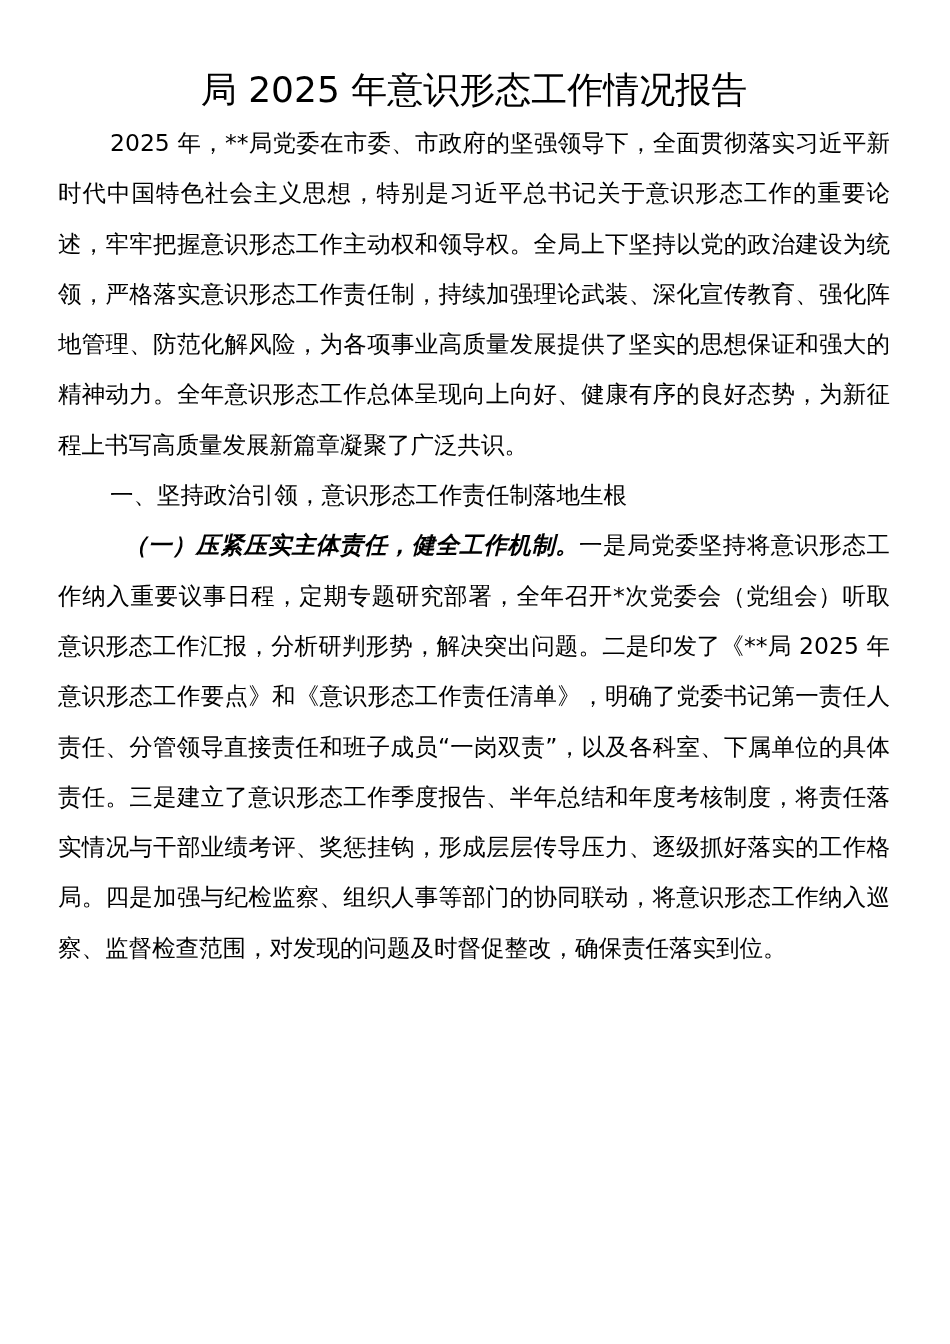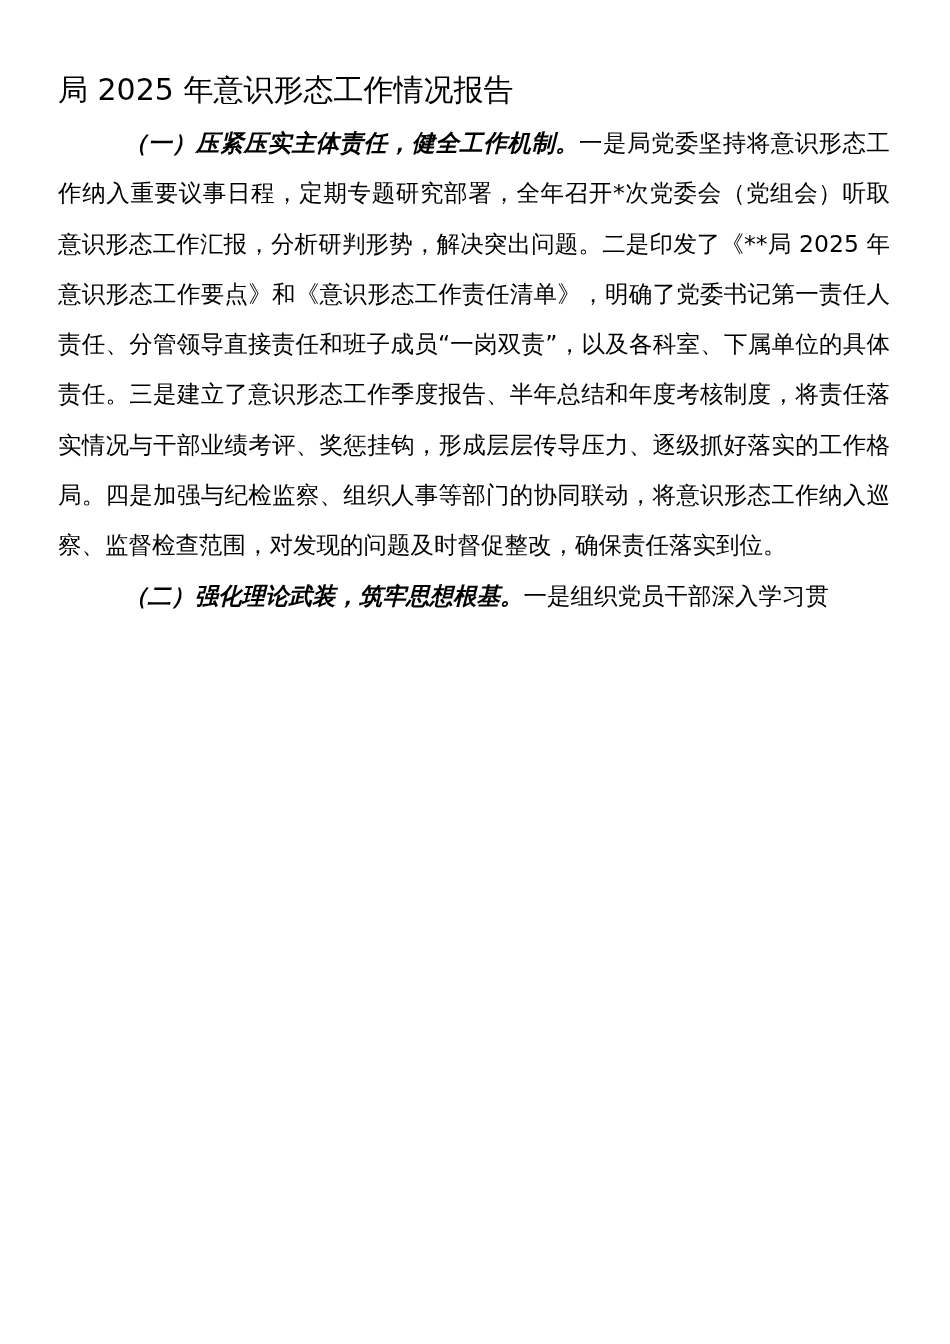--- a/index.html
+++ b/index.html
@@ -1,29 +1,30 @@
 <!DOCTYPE html>
 <html><head>
 <meta charset="utf-8">
 <style>
   html, body { margin:0; padding:0; background:#ffffff; }
   body { width:950px; height:1344px; overflow:hidden; position:relative;
          font-family:"DejaVu Sans", "Liberation Sans", sans-serif; color:#000; }
   .page { position:absolute; left:58px; top:0; width:832px; }
-  .title { position:absolute; left:0; top:68px; width:832px; text-align:left;
-           font-size:30px; line-height:44px; letter-spacing:0px; }
+  .title { position:absolute; left:0; top:68px; width:832px; text-align:center;
+           font-size:36px; line-height:44px; letter-spacing:0px; }
   .body { position:absolute; left:0; top:118px; width:832px; font-size:23.5px;
           line-height:50.3px; text-align:justify; }
   .p { margin:0; text-indent:52px; }
   .h1 { margin:0; text-indent:52px; }
   .bold { font-weight:bold;font-style:italic; }
   .indent2 { text-indent:66px; }
 </style>
 </head>
 <body>
 
 <div class="page">
   <div class="title">局 2025 年意识形态工作情况报告</div>
   <div class="body">
+    <p class="p">2025 年，**局党委在市委、市政府的坚强领导下，全面贯彻落实习近平新时代中国特色社会主义思想，特别是习近平总书记关于意识形态工作的重要论述，牢牢把握意识形态工作主动权和领导权。全局上下坚持以党的政治建设为统领，严格落实意识形态工作责任制，持续加强理论武装、深化宣传教育、强化阵地管理、防范化解风险，为各项事业高质量发展提供了坚实的思想保证和强大的精神动力。全年意识形态工作总体呈现向上向好、健康有序的良好态势，为新征程上书写高质量发展新篇章凝聚了广泛共识。</p>
+    <p class="h1">一、坚持政治引领，意识形态工作责任制落地生根</p>
     <p class="p indent2"><span class="bold">（一）压紧压实主体责任，健全工作机制。</span><span>一是局党委坚持将意识形态工作纳入重要议事日程，定期专题研究部署，全年召开*次党委会（党组会）听取意识形态工作汇报，分析研判形势，解决突出问题。二是印发了《**局 2025 年意识形态工作要点》和《意识形态工作责任清单》，明确了党委书记第一责任人责任、分管领导直接责任和班子成员“一岗双责”，以及各科室、下属单位的具体责任。三是建立了意识形态工作季度报告、半年总结和年度考核制度，将责任落实情况与干部业绩考评、奖惩挂钩，形成层层传导压力、逐级抓好落实的工作格局。四是加强与纪检监察、组织人事等部门的协同联动，将意识形态工作纳入巡察、监督检查范围，对发现的问题及时督促整改，确保责任落实到位。</span></p>
-    <p class="p indent2"><span class="bold">（二）强化理论武装，筑牢思想根基。</span><span>一是组织党员干部深入学习贯</span></p>
   </div>
 </div>
 
 </body></html>

